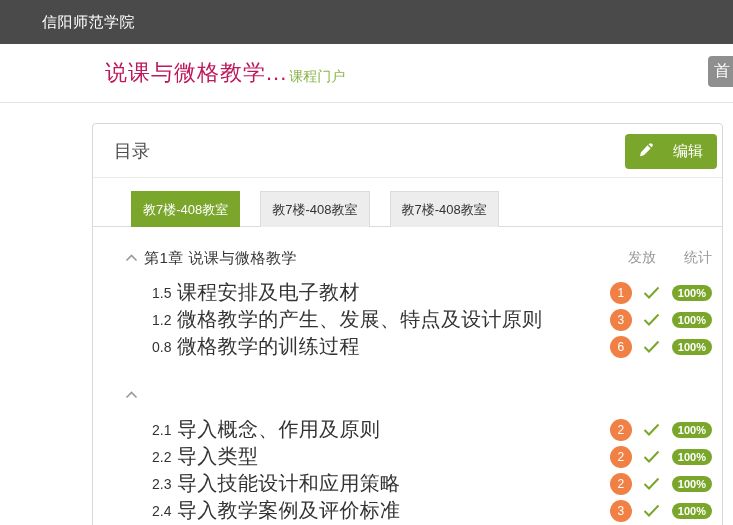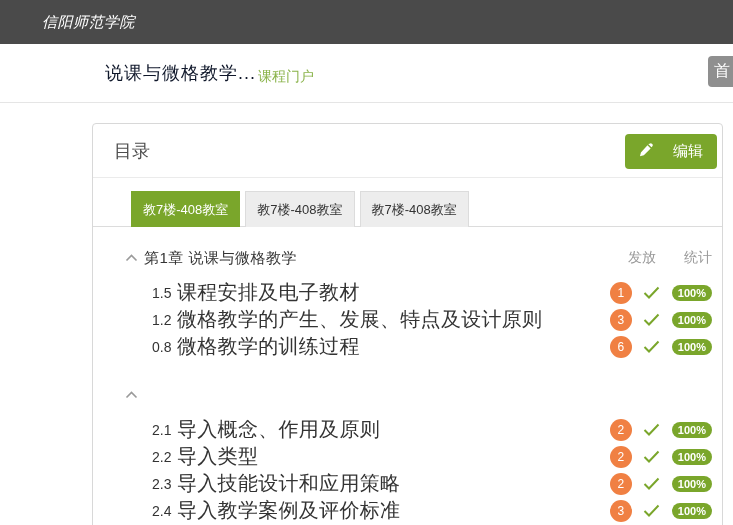--- a/index.html
+++ b/index.html
@@ -6,44 +6,44 @@
     --green:#7aa62b;
     --orange:#f08043;
     --topbar-bg:#4a4a4a;
     --home-button-bg:#8f8f8f;
     --portal-green:#8ab34a;
   }
   *{margin:0;padding:0;box-sizing:border-box;}
   html,body{width:733px;height:525px;overflow:hidden;background:#fff;
     font-family:"Liberation Sans","DejaVu Sans",sans-serif;}
   
-  .topbar{height:44px;background:var(--topbar-bg);display:flex;align-items:center;font-style:italic;}
+  .topbar{height:44px;background:var(--topbar-bg);display:flex;align-items:center;}
   .school{color:#fff;font-size:15px;margin-left:42px;letter-spacing:.5px;}
   
   .pagehead{position:relative;height:59px;background:#fff;border-bottom:1px solid #e5e5e5;
     display:flex;align-items:center;}
-  .course-title{font-size:18px;color:#0f172a;margin-left:105px;letter-spacing:1px;}
+  .course-title{font-size:22px;color:#be185d;margin-left:105px;letter-spacing:1px;}
   .portal{font-size:14px;color:var(--portal-green);margin-left:2px;margin-top:8px;cursor:pointer;text-decoration:none;}
   .home-btn{position:absolute;left:708px;top:12px;width:42px;height:31px;border:none;
     background:var(--home-button-bg);color:#fff;font-size:16px;border-radius:4px;
     text-align:left;padding-left:6px;cursor:pointer;font-family:inherit;}
   
   .page{position:relative;width:664px;height:422px;}
   .card{position:absolute;left:92px;top:20px;width:631px;height:410px;
     background:#fff;border:1px solid #d8d8d8;border-radius:4px;}
   .card-header{position:relative;height:54px;border-bottom:1px solid #ebebeb;
     display:flex;align-items:center;}
   .card-title{font-size:18px;color:#4d4d4d;margin-left:21px;}
   .edit-btn{position:absolute;right:5px;top:10px;height:35px;min-width:90px;
     background:var(--green);color:#fff;border:none;border-radius:4px;
     font-size:15px;display:flex;align-items:center;justify-content:center;gap:20px;
     padding:0 14px;cursor:pointer;font-family:inherit;}
   
   .tabstrip{padding:13px 0 0 38px;border-bottom:1px solid #dcdcdc;
-    display:flex;gap:5px;align-items:flex-end;}
+    display:flex;gap:20px;align-items:flex-end;}
   .tab{height:36px;line-height:35px;padding:0 11px;font-size:13px;color:#333;
     background:#ededed;border:1px solid #dcdcdc;border-bottom:none;cursor:pointer;
     margin-bottom:-1px;white-space:nowrap;}
   .tab.active{background:var(--green);color:#fff;border-color:var(--green);}
   
   .chapters{padding-top:0;}
   .chapter{margin-top:20px;}
   .chapter + .chapter{margin-top:24px;}
   .chapter-head{display:flex;align-items:center;padding-left:28px;height:22px;}
   .caret{width:20px;display:flex;align-items:center;justify-content:center;cursor:pointer;}

